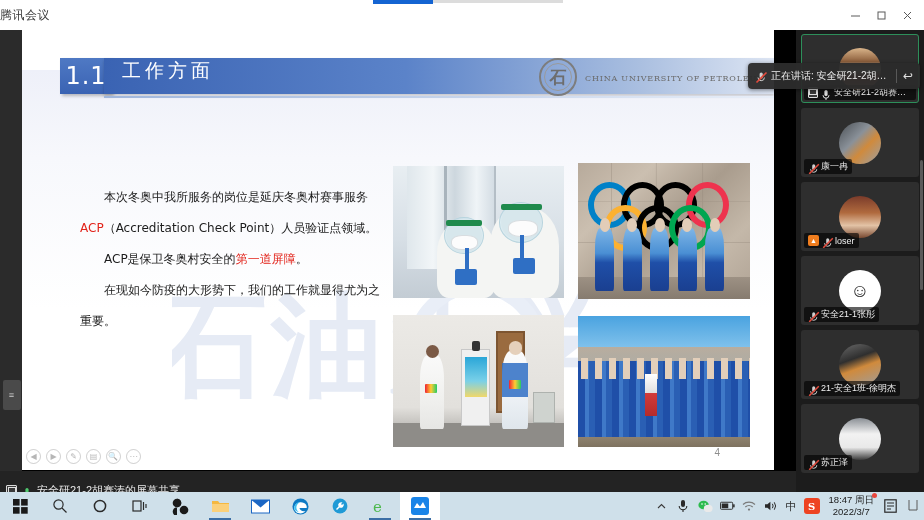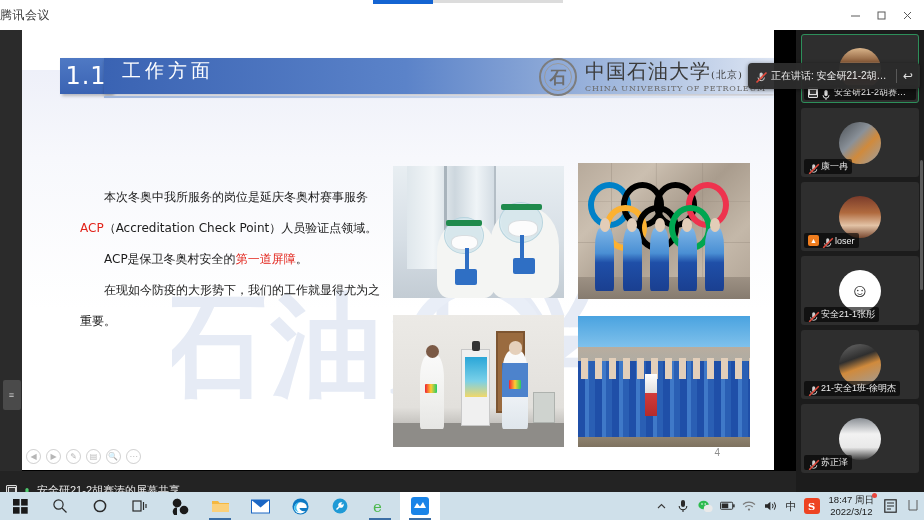--- a/index.html
+++ b/index.html
@@ -407,23 +407,20 @@
 
       <div class="num-badge">1.1</div>
       <div class="title-bar-ppt">
         <span class="ttl">工作方面</span>
       </div>
       <div class="title-underline"></div>
 
       <div class="logo-box">
         <div class="logo-seal">石</div>
         <div>
-          <div class="logo-text-cn">
-            <span>中国石油大学</span><span class="suffix">(北京)</span>
-          </div>
           <div class="logo-text-en">CHINA UNIVERSITY OF PETROLEUM</div>
         </div>
       </div>
 
       <div class="body-text" id="body-text">
           <p><span>本次冬奥中我所服务的岗位是延庆冬奥村赛事服务</span><span class="hl">ACP</span><span>（Accreditation Check Point）人员验证点领域。</span></p>
           <p><span>ACP是保卫冬奥村安全的</span><span class="hl">第一道屏障</span><span>。</span></p>
           <p><span>在现如今防疫的大形势下，我们的工作就显得尤为之重要。</span></p>
         </div>
 
@@ -723,21 +720,21 @@
             <path d="M1 4.3h2.4L6.4 1.8v8.4L3.4 7.7H1z" fill="#2a2a2a"></path>
             <path d="M8.4 3.8a4 4 0 0 1 0 4.4" fill="none" stroke="#2a2a2a" stroke-width="1"></path>
             <path d="M10.3 2.3a6.4 6.4 0 0 1 0 7.4" fill="none" stroke="#2a2a2a" stroke-width="1"></path>
           </svg>
       </span>
       <span class="ime">中</span>
       <span class="sogou">S</span>
       <span class="clock">
         <span class="dot"></span>
         <div>18:47 周日</div>
-        <div>2022/3/12</div>
+        <div>2022/3/7</div>
       </span>
       <span class="tray-ico">
         <svg width="13" height="14" viewBox="0 0 13 14">
             <rect x="0.8" y="0.8" width="11.4" height="12.4" fill="none" stroke="#2a2a2a" stroke-width="1.2"></rect>
             <line x1="3" y1="4" x2="10" y2="4" stroke="#2a2a2a" stroke-width="1"></line>
             <line x1="3" y1="7" x2="10" y2="7" stroke="#2a2a2a" stroke-width="1"></line>
             <line x1="3" y1="10" x2="7" y2="10" stroke="#2a2a2a" stroke-width="1"></line>
           </svg>
       </span>
       <span class="tray-ico">

